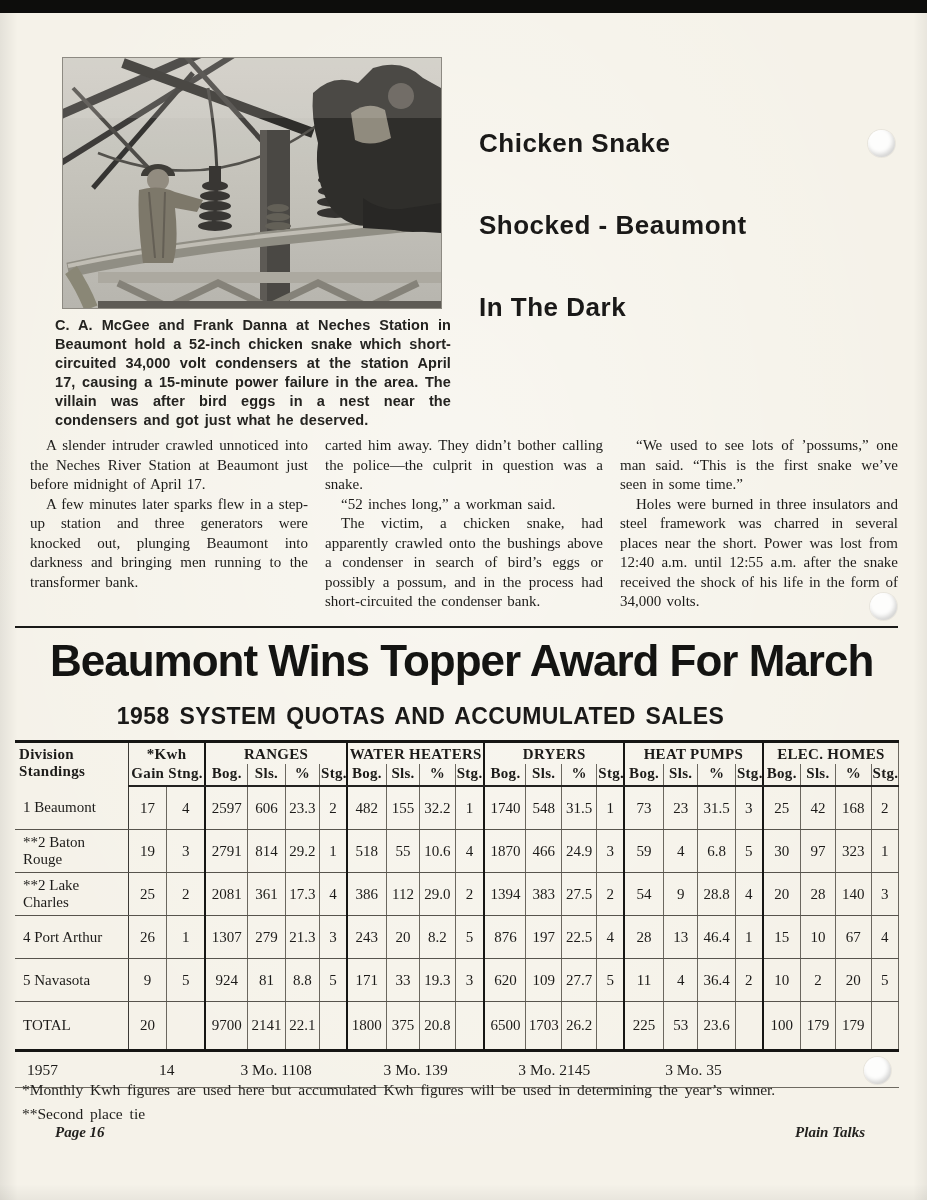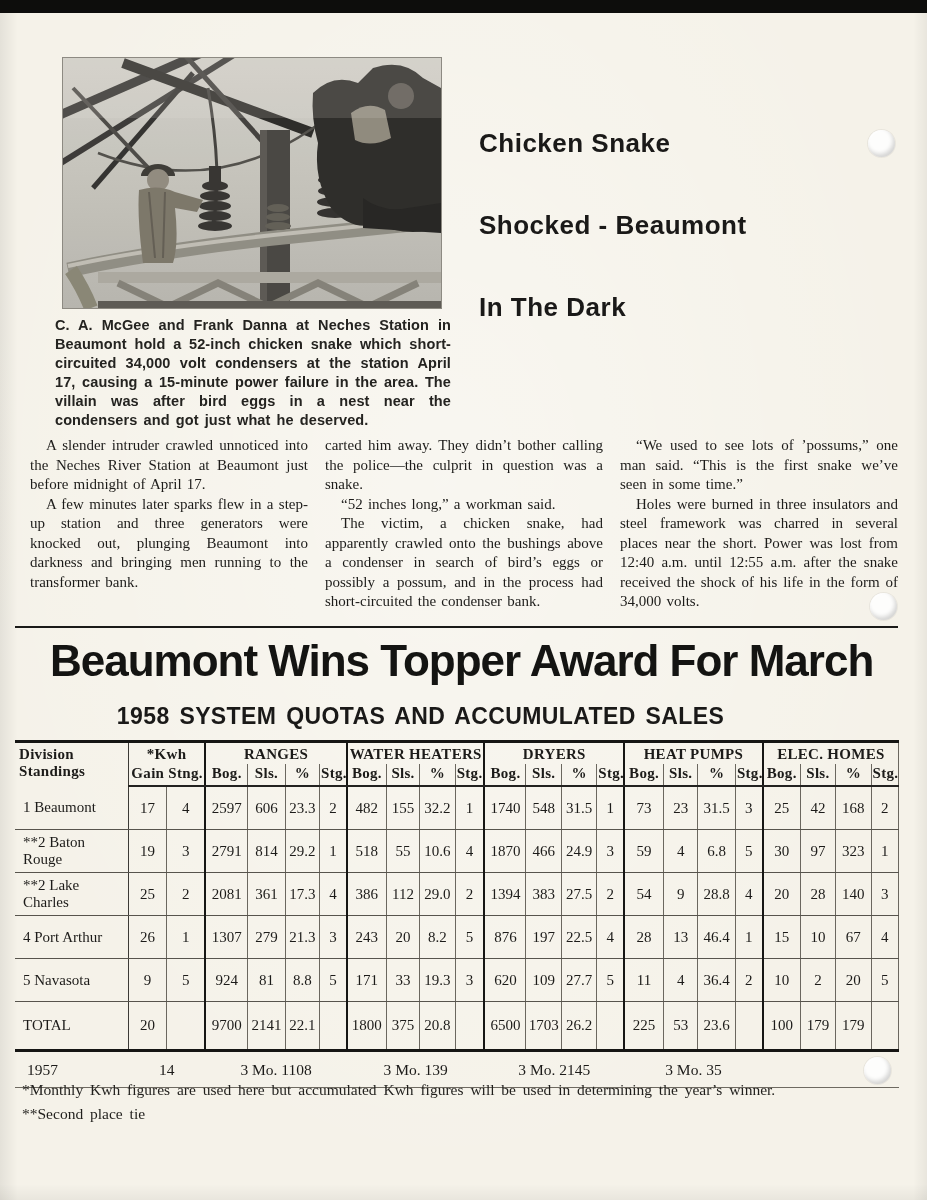--- a/index.html
+++ b/index.html
@@ -450,13 +450,17 @@
         <td colspan="4"></td>
       </tr>
     </tfoot>
   </table>
 
   <div class="footnotes">
     <div>*Monthly Kwh figures are used here but accumulated Kwh figures will be used in determining the year’s winner.</div>
     <div>**Second place tie</div>
   </div>
 
+  <div class="footer">
+    <span>Page 16</span>
+    <span>Plain Talks</span>
+  </div>
 </div>
 
 </body></html>

